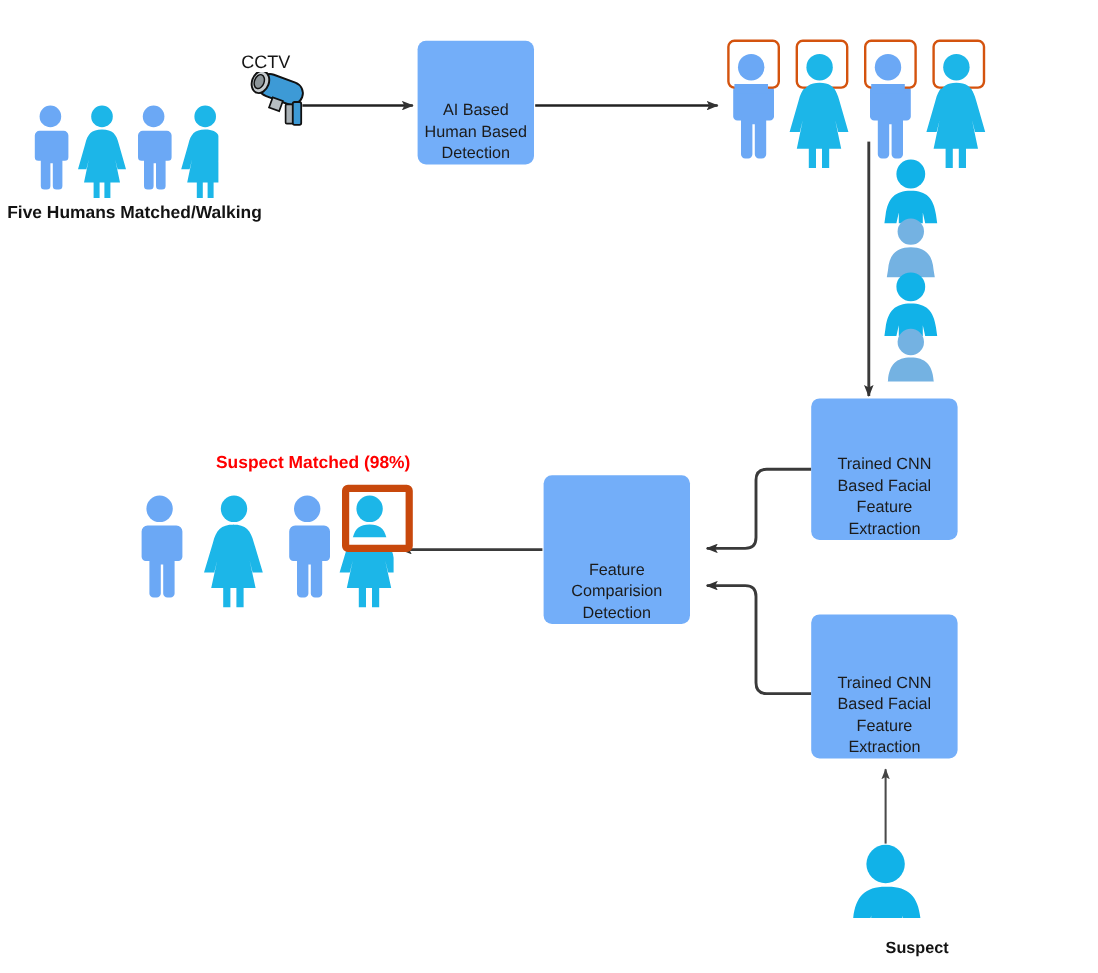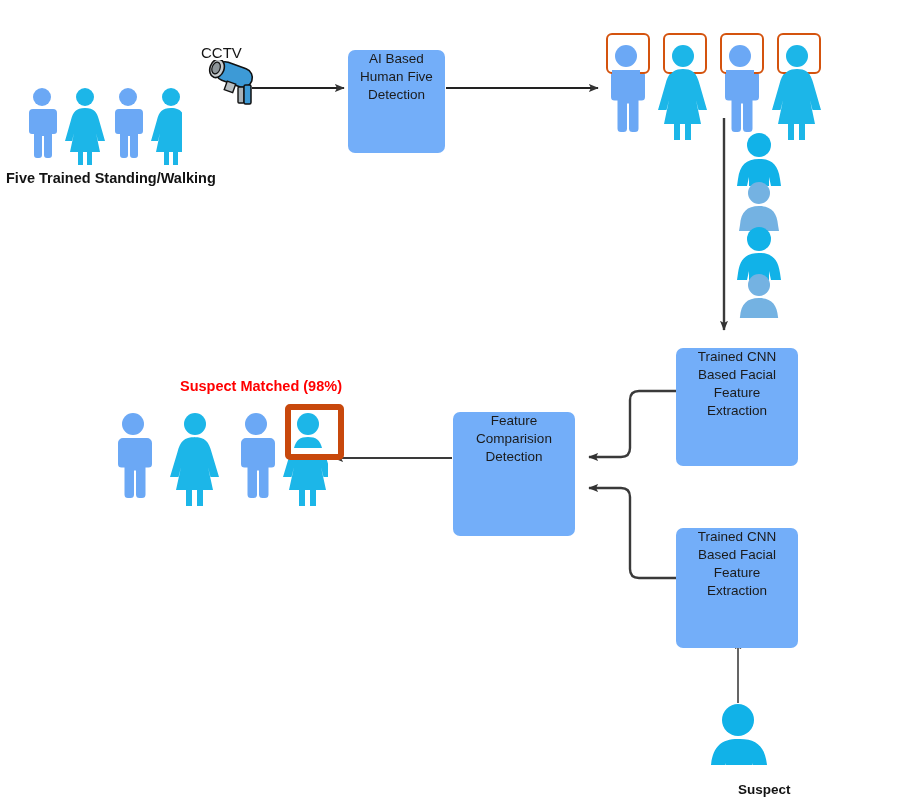--- a/index.html
+++ b/index.html
@@ -1,22 +1,22 @@
 <!DOCTYPE html>
 <html><head>
 <meta charset="utf-8">
 <style>
   html,body{margin:0;padding:0;background:#ffffff;}
   body{width:915px;height:811px;position:relative;overflow:hidden;
        font-family:"Liberation Sans","DejaVu Sans",sans-serif;}
   .stage{position:absolute;left:0;top:0;width:915px;height:811px;}
   svg.layer{position:absolute;left:0;top:0;width:915px;height:811px;overflow:visible;}
   .procbox{position:absolute;background:#73AEF9;border-radius:7px;
-           display:flex;align-items:flex-start;justify-content:center;text-align:center;
-           color:#1b1b1b;font-size:13.5px;line-height:1.34;margin-top:16px;}
+           display:flex;align-items:flex-end;justify-content:center;text-align:center;
+           color:#1b1b1b;font-size:13.5px;line-height:1.34;}
   .caption{position:absolute;font-weight:bold;color:#131313;font-size:14.5px;white-space:nowrap;}
   .caption.small{font-size:13.5px;margin-left:28px;}
   .redlabel{position:absolute;font-weight:bold;color:#FF0000;font-size:14.5px;white-space:nowrap;}
   .cctvlabel{position:absolute;color:#151515;font-size:15px;white-space:nowrap;}
   .fig{position:absolute;}
   .detbox{position:absolute;border:2.2px solid #D4530E;border-radius:6px;background:#ffffff;}
   .detbox.thick{border-width:6px;border-color:#C8480C;border-radius:5px;}
 </style>
 </head>
 <body>
@@ -64,39 +64,39 @@
       <circle cx="106" cy="12" r="9" fill="#6BA8F5"></circle>
       <path d="M95,24 h22 a4,4 0 0 1 4,4 v18 a3,3 0 0 1 -3,3 h-2 v21 a3,3 0 0 1 -3,3 h-2 a3,3 0 0 1 -3,-3 v-19 h-2 v19 a3,3 0 0 1 -3,3 h-2 a3,3 0 0 1 -3,-3 v-21 h-2 a3,3 0 0 1 -3,-3 v-18 a4,4 0 0 1 4,-4 z" fill="#6BA8F5"></path>
     </g>
 
     <g>
       <circle cx="149" cy="12" r="9" fill="#1CB6E8"></circle>
       <path d="M149,23 c-9,0 -12,4 -14,12 l-6,21 h7 l2,-8 l-4,19 h8 v22 h5 v-22 h4 v22 h5 v-22 h8 l-4,-19 l2,8 h7 l-6,-21 c-2,-8 -5,-12 -14,-12 z" fill="#1CB6E8"></path>
     </g>
   </svg>
 
-  <div class="caption" style="left:6px;top:170px;">Five Trained Standing/Walking</div>
+  <div class="caption" style="left:6px;top:170px;">Five Humans Matched/Walking</div>
 
   <div class="cctvlabel" style="left:201px;top:44px;text-align:center;">CCTV</div>
 
   <svg class="fig" style="left:200px;top:60px;width:66px;height:48px" viewBox="0 0 66 48">
     <g transform="rotate(20 33 20)">
       <rect x="13" y="5" width="38" height="19" rx="9.5" fill="#3D9AD6" stroke="#111" stroke-width="1.6"></rect>
       <ellipse cx="14" cy="14.5" rx="7" ry="9.5" fill="#C6CBCE" stroke="#111" stroke-width="1.6"></ellipse>
       <ellipse cx="13" cy="14.5" rx="4" ry="6" fill="#8D9599" stroke="#111" stroke-width="1.2"></ellipse>
       <rect x="28" y="23" width="9" height="9" fill="#B7BEC2" stroke="#111" stroke-width="1.4"></rect>
     </g>
     <rect x="38" y="27" width="6" height="16" rx="1" fill="#A9B1B6" stroke="#111" stroke-width="1.4"></rect>
     <rect x="44" y="25" width="7" height="19" rx="1.5" fill="#3D9AD6" stroke="#111" stroke-width="1.5"></rect>
   </svg>
 
   <div class="procbox" style="left:348px;top:34px;width:97px;height:103px;">
     <div>
       <div>AI Based</div>
-      <div>Human Five</div>
+      <div>Human Based</div>
       <div>Detection</div>
     </div>
   </div>
 
   <svg class="fig" style="left:600px;top:40px;width:224px;height:100px" viewBox="0 0 224 100">
     <g>
       <circle cx="26" cy="16" r="11" fill="#6BA8F5"></circle>
       <path d="M12,30 h28 a5,5 0 0 1 5,5 v22 a3.5,3.5 0 0 1 -3.5,3.5 h-3 v28 a3.5,3.5 0 0 1 -3.5,3.5 h-2.5 a3.5,3.5 0 0 1 -3.5,-3.5 v-25 h-2 v25 a3.5,3.5 0 0 1 -3.5,3.5 h-2.5 a3.5,3.5 0 0 1 -3.5,-3.5 v-28 h-3 a3.5,3.5 0 0 1 -3.5,-3.5 v-22 a5,5 0 0 1 5,-5 z" fill="#6BA8F5"></path>
     </g>
     <g>

